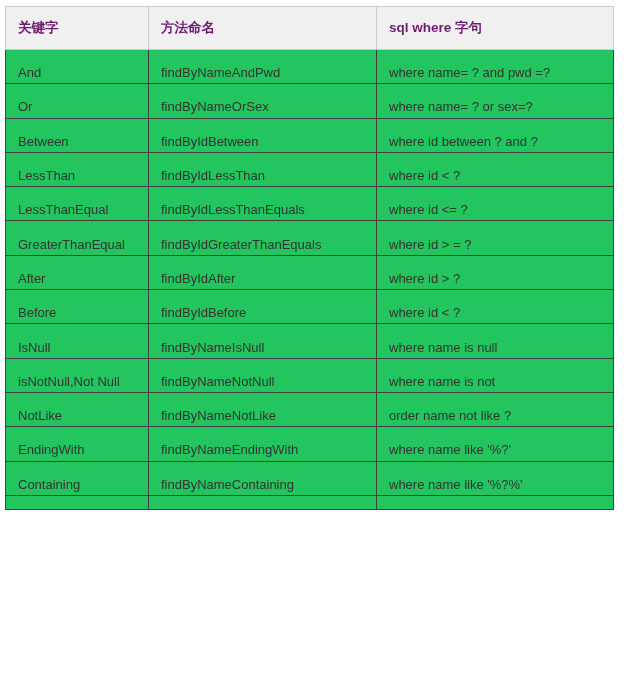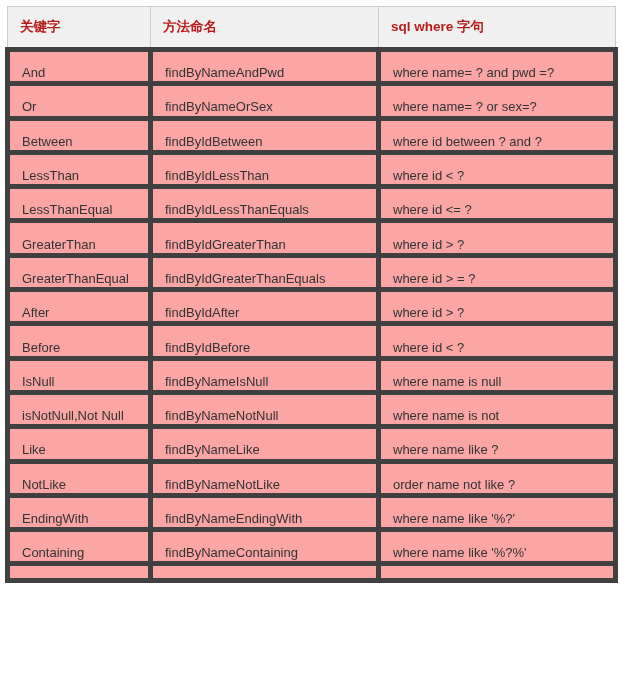--- a/index.html
+++ b/index.html
@@ -23,36 +23,36 @@
     border-collapse: collapse;
     table-layout: fixed;
     font-size: 13px;
     color: #333333;
   }
   table.kw-table col.c1 { width: 143px; }
   table.kw-table col.c2 { width: 228px; }
   table.kw-table col.c3 { width: 237px; }
   table.kw-table th {
     background: #f0f0f0;
-    color: #b91c1c;
+    color: #701a75;
     font-weight: bold;
     font-size: 13.5px;
     text-align: left;
     height: 43px;
     padding: 0 6px 0 12px;
     border: 1px solid #cccccc;
     vertical-align: middle;
     white-space: nowrap;
     overflow: hidden;
   }
   table.kw-table td {
-    background: #fca5a5;
+    background: #22c55e;
     height: 34.3px;
     padding: 12px 6px 0 12px;
-    border: 5px solid #404040;
+    border: 1px solid #404040;
     vertical-align: middle;
     white-space: nowrap;
     overflow: hidden;
   }
   table.kw-table tr.partial td {
     height: 14px;
   }
 </style>
 </head>
 <body>
@@ -91,25 +91,20 @@
         <td>LessThan</td>
         <td>findByIdLessThan</td>
         <td>where id &lt; ?</td>
       </tr>
       <tr>
         <td>LessThanEqual</td>
         <td>findByIdLessThanEquals</td>
         <td>where id &lt;= ?</td>
       </tr>
       <tr>
-        <td>GreaterThan</td>
-        <td>findByIdGreaterThan</td>
-        <td>where id &gt; ?</td>
-      </tr>
-      <tr>
         <td>GreaterThanEqual</td>
         <td>findByIdGreaterThanEquals</td>
         <td>where id &gt; = ?</td>
       </tr>
       <tr>
         <td>After</td>
         <td>findByIdAfter</td>
         <td>where id &gt; ?</td>
       </tr>
       <tr>
@@ -119,25 +114,20 @@
       </tr>
       <tr>
         <td>IsNull</td>
         <td>findByNameIsNull</td>
         <td>where name is null</td>
       </tr>
       <tr>
         <td>isNotNull,Not Null</td>
         <td>findByNameNotNull</td>
         <td>where name is not</td>
-      </tr>
-      <tr>
-        <td>Like</td>
-        <td>findByNameLike</td>
-        <td>where name like ?</td>
       </tr>
       <tr>
         <td>NotLike</td>
         <td>findByNameNotLike</td>
         <td>order name not like ?</td>
       </tr>
       <tr>
         <td>EndingWith</td>
         <td>findByNameEndingWith</td>
         <td>where name like '%?'</td>

